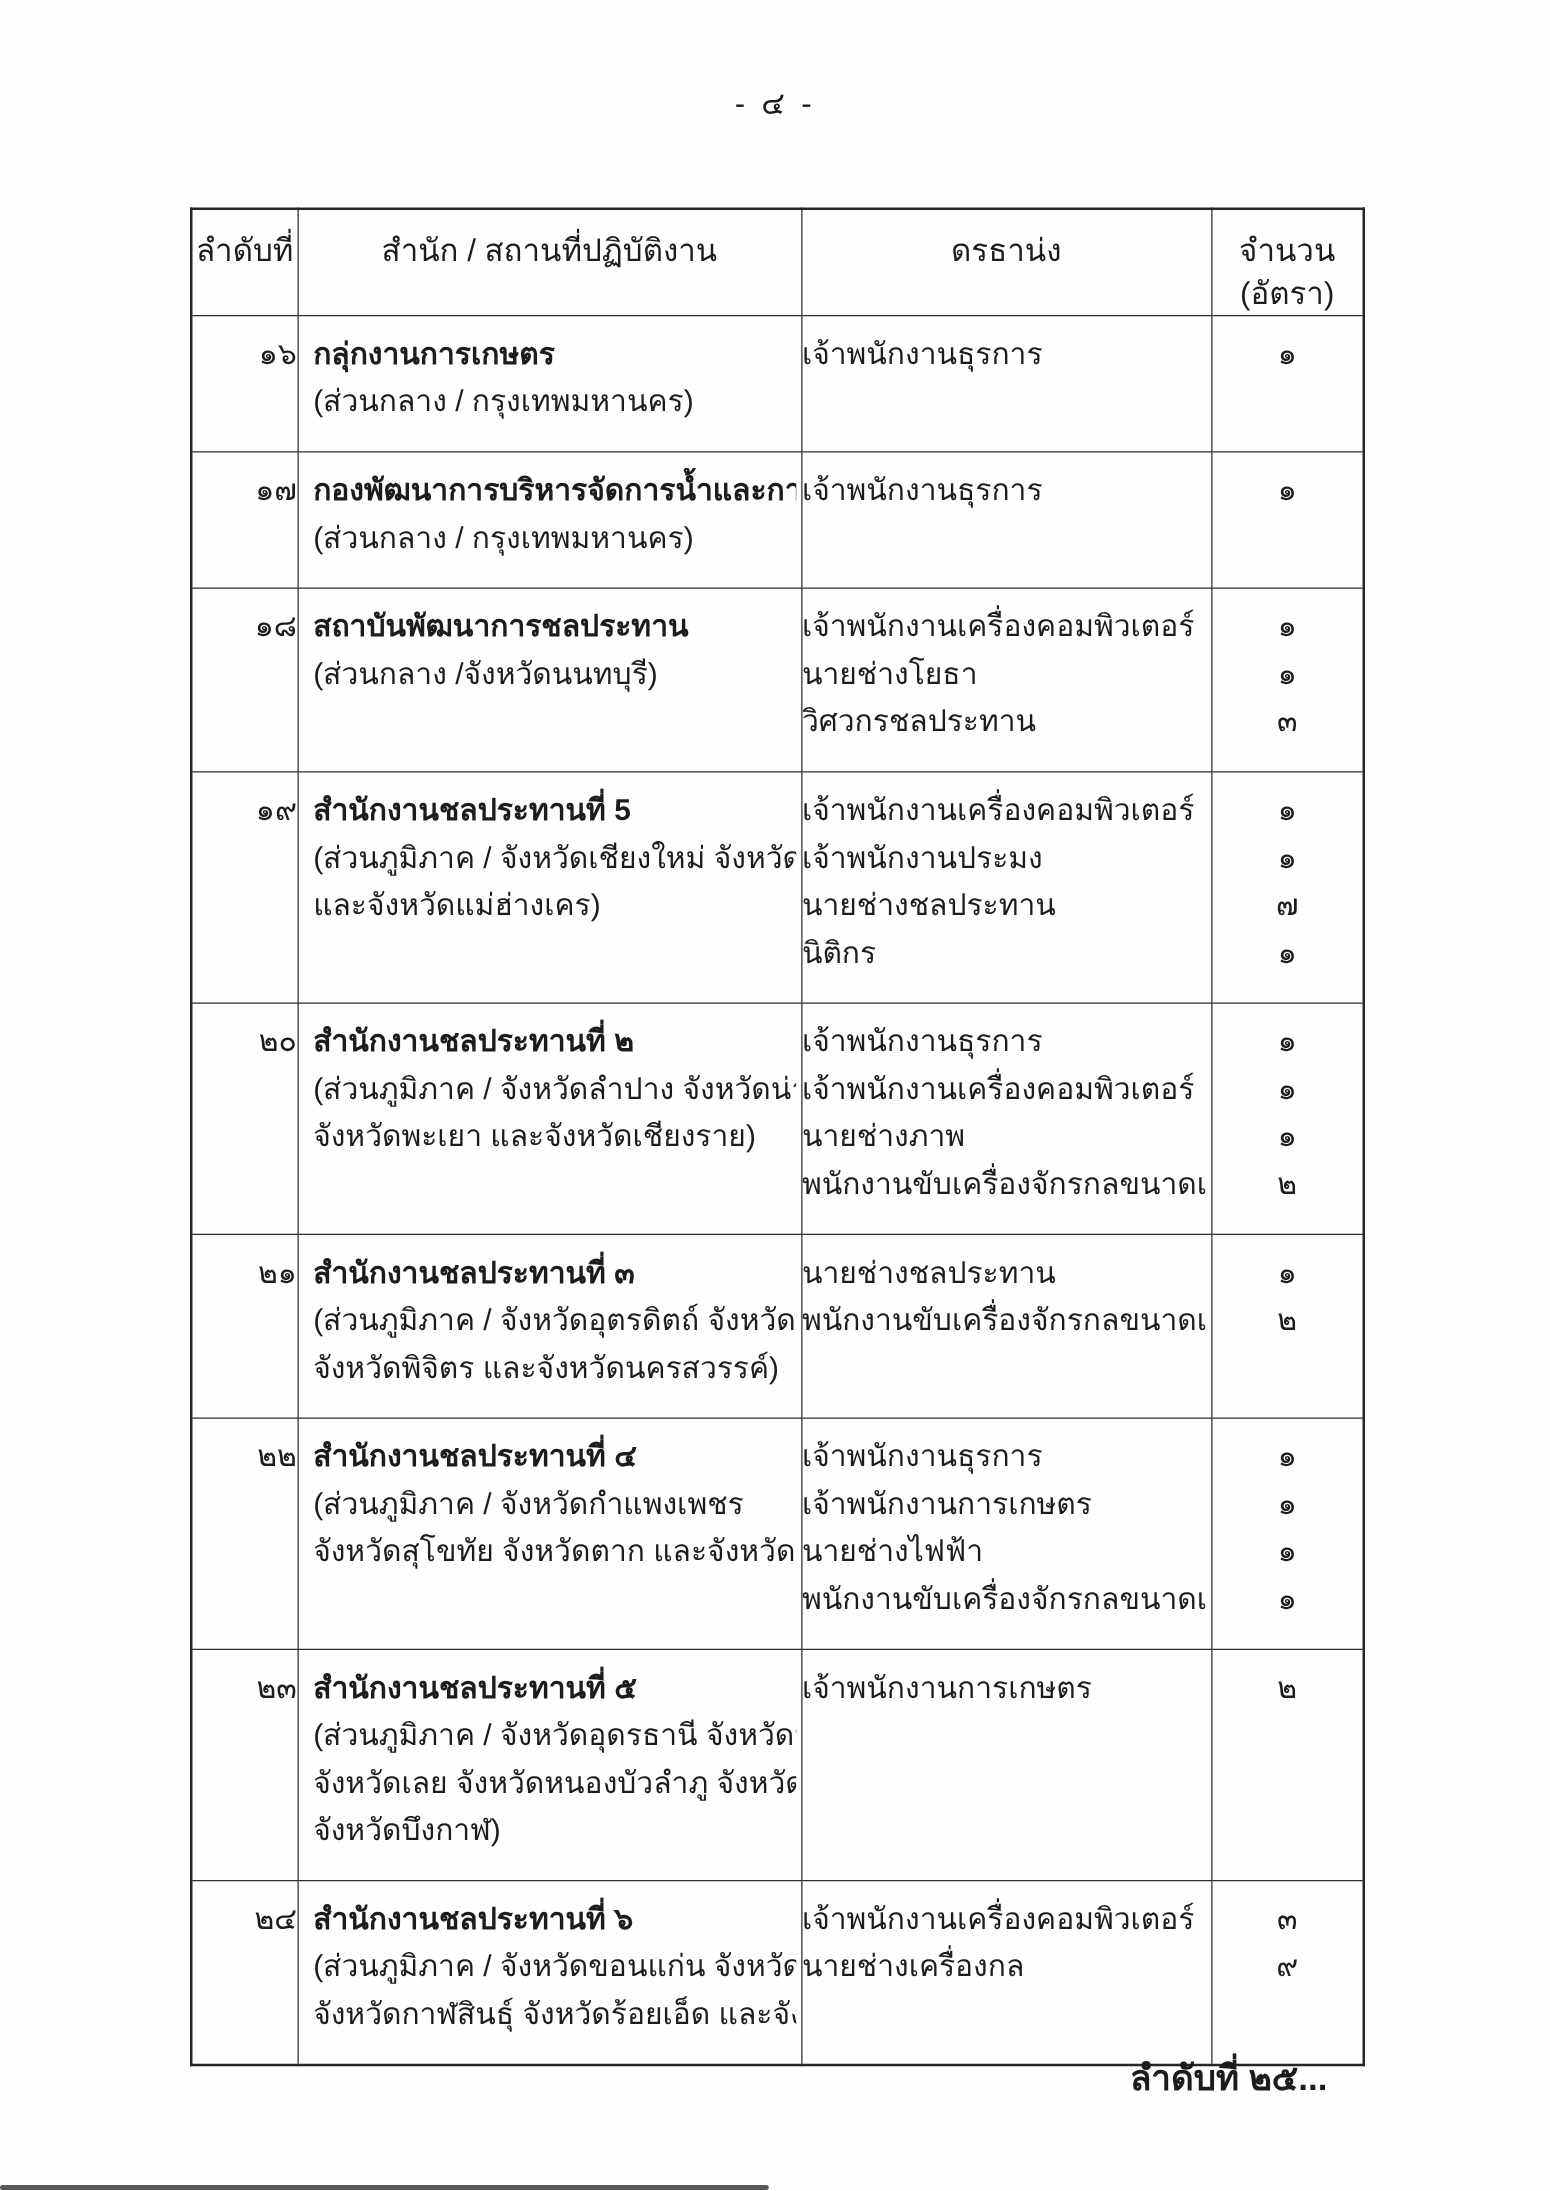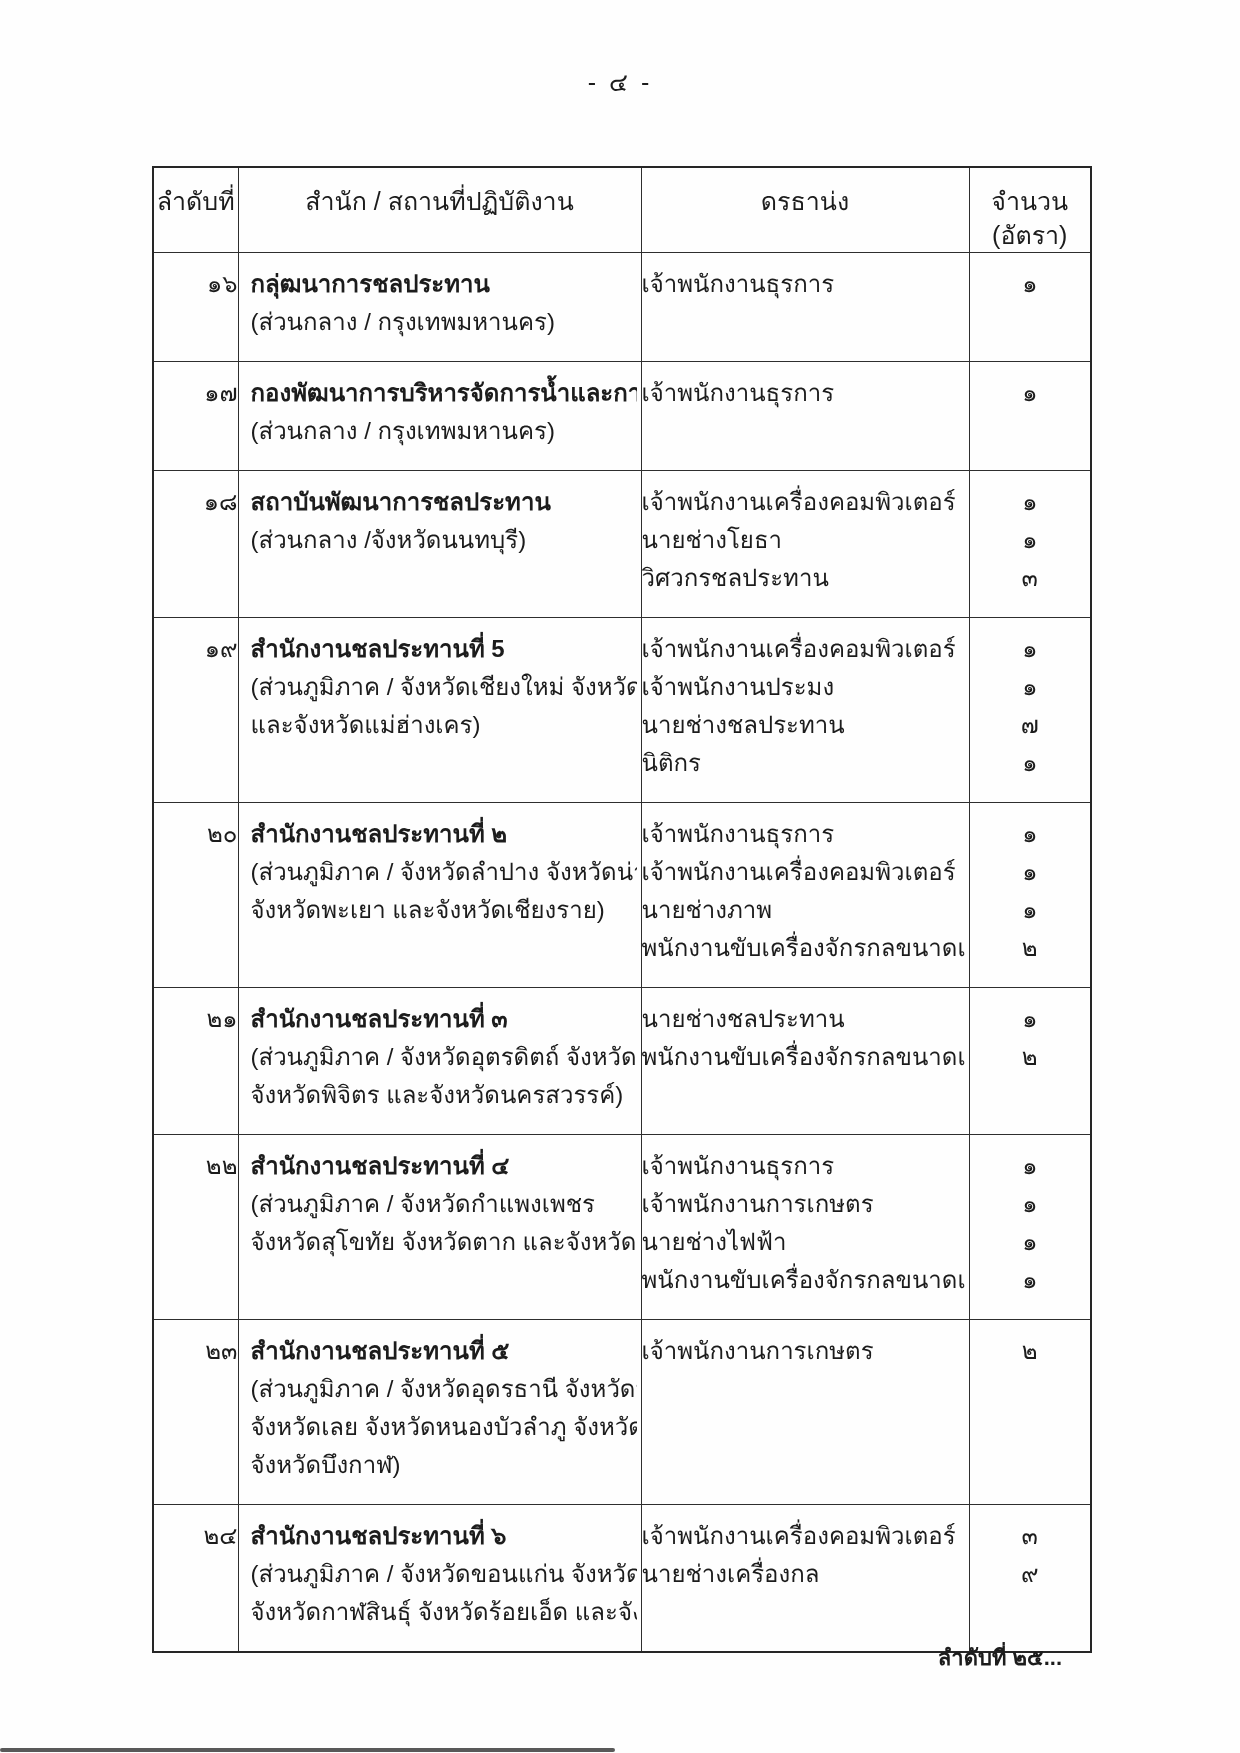--- a/index.html
+++ b/index.html
@@ -33,21 +33,21 @@
   td { padding-top:12px; padding-bottom:20px; font-size:24px; }
   td.col-no { text-align:right; }
   td.col-office { padding-left:12px; padding-right:4px; }
   td.col-pos { padding-right:4px; }
   td.col-count { text-align:center; }
   .line { line-height:38px; white-space:nowrap; overflow:hidden; }
   .office-name { font-weight:bold; }
   .count-head-line { line-height:34px; }
   .footer-note {
     position:absolute; top:1640px; right:178px;
-    font-size:22px; font-weight:bold;
+    font-size:28px; font-weight:bold;
   }
   .scan-artifact {
     position:absolute; left:0; bottom:1px; width:615px; height:4px;
     background:#3c3c3c; border-radius:2px; opacity:.85;
   }
 </style>
 </head>
 <body>
 
 <div class="page-number">- ๔ -</div>
@@ -70,21 +70,21 @@
       </th>
     </tr>
   </thead>
   <tbody>
 
     <tr>
       <td class="col-no">
           <div class="line">๑๖</div>
         </td>
       <td class="col-office">
-        <div class="line office-name">กลุ่ฒนาการชลประทาน</div>
+        <div class="line office-name">กลุ่กงานการเกษตร</div>
         <div class="line">(ส่วนกลาง / กรุงเทพมหานคร)</div>
       </td>
       <td class="col-pos">
         <div class="line">เจ้าพนักงานธุรการ</div>
       </td>
       <td class="col-count">
         <div class="line">๑</div>
       </td>
     </tr>
 

